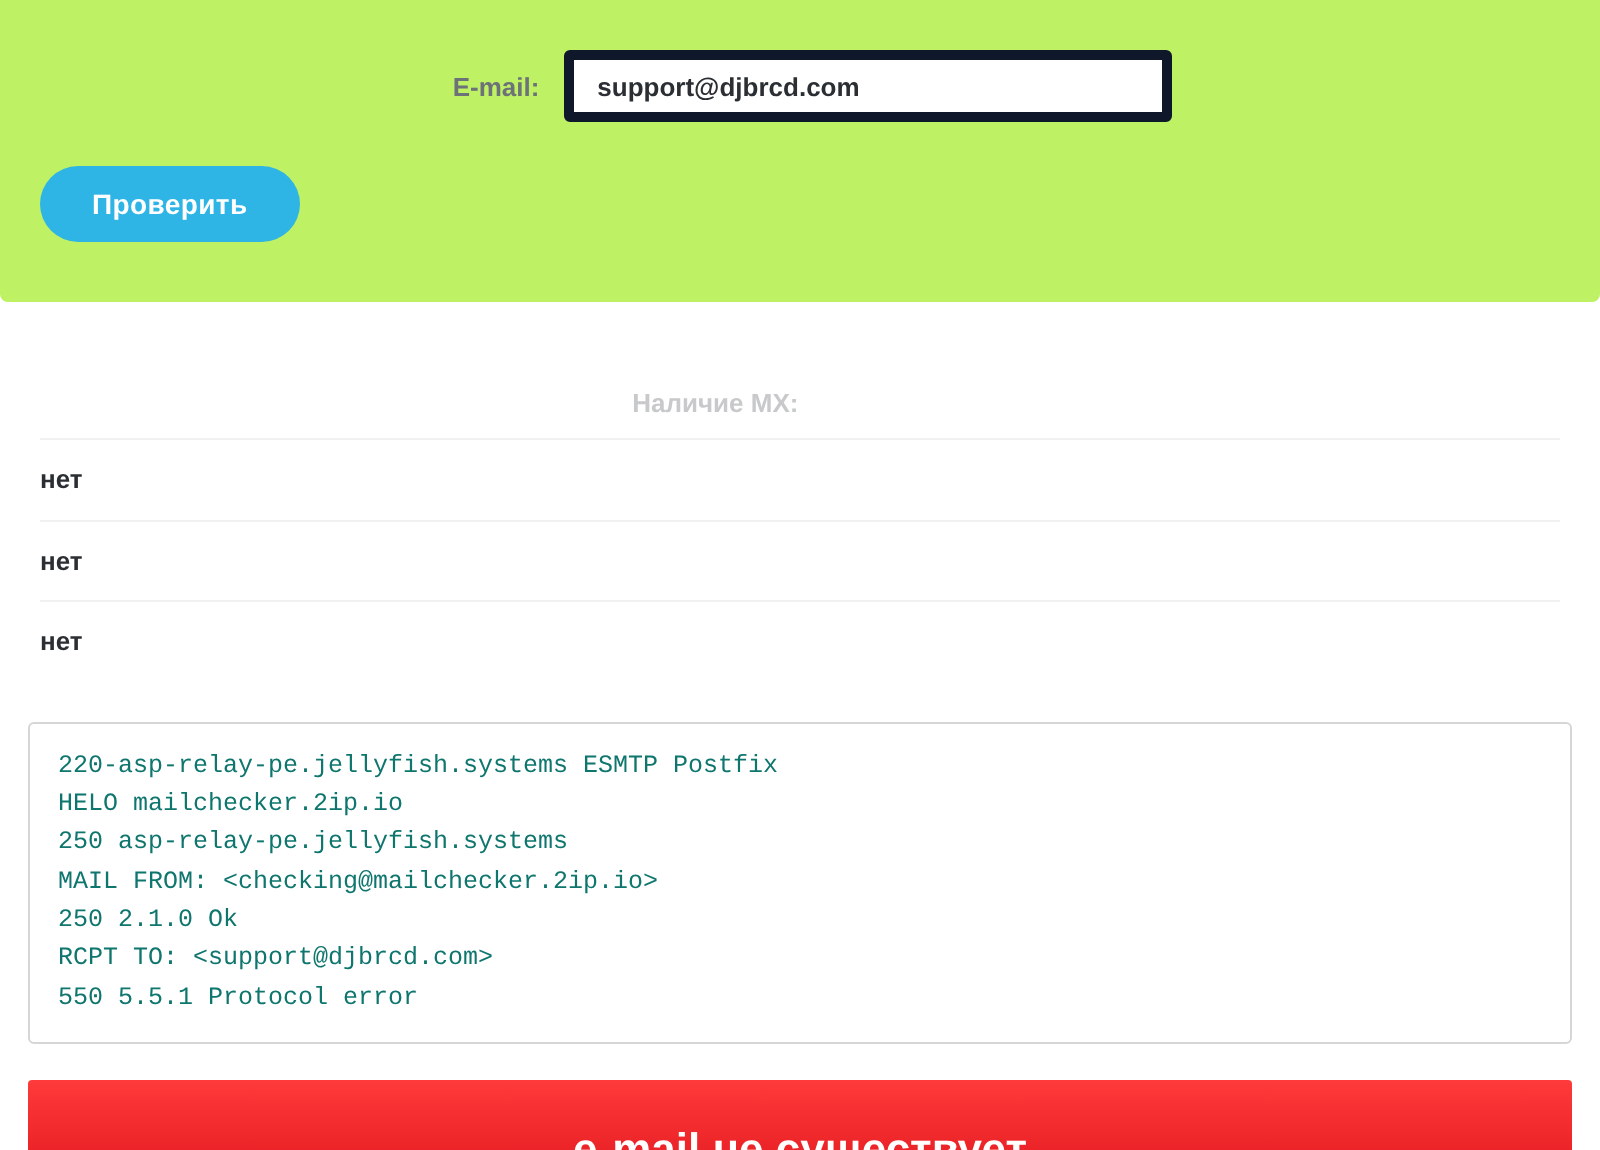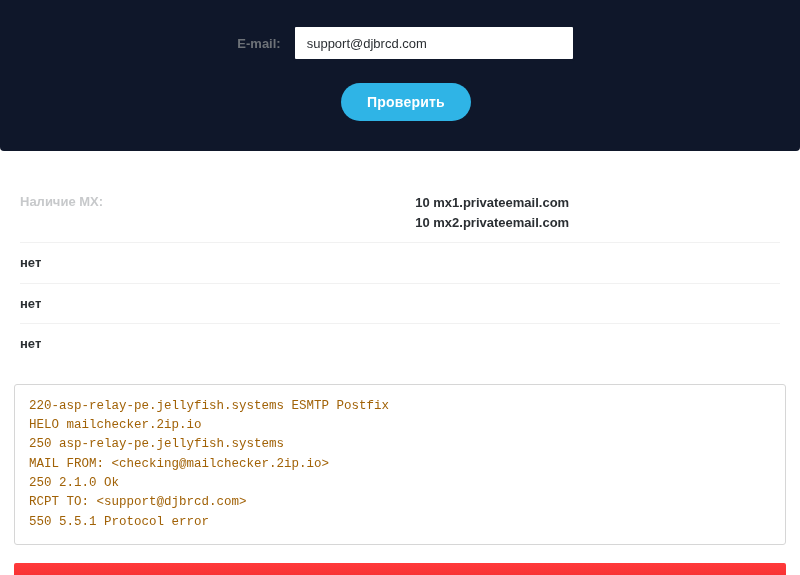--- a/index.html
+++ b/index.html
@@ -4,49 +4,49 @@
 <style>
   * { box-sizing: border-box; margin: 0; padding: 0; }
   body {
     font-family: -apple-system, BlinkMacSystemFont, "Segoe UI", Arial, sans-serif;
     background: #ffffff;
     width: 800px;
     height: 575px;
     overflow: hidden;
   }
   .form-area {
-    background: #0f172a;
+    background: #bef264;
     padding: 25px 8px 30px 20px;
     border-radius: 0 0 4px 4px;
   }
   .form-row {
     display: flex;
     align-items: center;
     justify-content: center;
     gap: 12px;
   }
   .form-label {
     color: #6d7278;
     font-size: 13px;
     font-weight: 600;
   }
   .email-input {
-    width: 282px;
+    width: 304px;
     height: 36px;
-    border: 2px solid #0f172a;
+    border: 5px solid #0f172a;
     background: #fff;
     padding: 0 12px;
     font-size: 13px;
-    font-weight: 400;
+    font-weight: 700;
     color: #2b2f33;
     border-radius: 3px;
   }
   .btn-row {
     display: flex;
-    justify-content: center;
+    justify-content: flex-start;
     margin-top: 22px;
   }
   .check-btn {
     background: #2fb4e6;
     color: #fff;
     border: none;
     border-radius: 22px;
     padding: 11px 26px;
     font-size: 14px;
     font-weight: 700;
@@ -59,41 +59,42 @@
   }
   .result-row {
     display: flex;
     align-items: flex-start;
     padding: 10px 0;
     border-bottom: 1px solid #f1f1f1;
   }
   .result-row:last-child { border-bottom: none; }
   .result-label {
     width: 52%;
+    text-align: right;
     color: #c7c9cb;
     font-size: 13px;
     font-weight: 700;
     padding-right: 16px;
     padding-top: 1px;
   }
   .result-value {
     width: 48%;
     color: #2b2f33;
     font-size: 13px;
     font-weight: 700;
     line-height: 1.5;
   }
   .smtp-log {
     margin: 20px 14px 0 14px;
     border: 1px solid #d6d6d6;
     border-radius: 3px;
     padding: 12px 14px;
     font-family: "Courier New", Consolas, monospace;
     font-size: 12.5px;
-    color: #a16207;
+    color: #0f766e;
     white-space: pre;
     line-height: 1.55;
     overflow-x: auto;
   }
   .result-banner {
     margin: 18px 14px 0 14px;
     background: linear-gradient(180deg, #ff3a3a 0%, #d80e17 100%);
     color: #fff;
     text-align: center;
     padding: 22px 10px;
@@ -112,30 +113,20 @@
   </div>
   <div class="btn-row">
     <button class="check-btn">Проверить</button>
   </div>
 </div>
 
 <div class="results">
 
   <div class="result-row">
     <div class="result-label">Наличие MX:</div>
-    <div class="result-value">
-      <div>
-        <span>10</span>
-        <span>mx1.privateemail.com</span>
-      </div>
-      <div>
-        <span>10</span>
-        <span>mx2.privateemail.com</span>
-      </div>
-    </div>
   </div>
 
   <div class="result-row">
     <div class="result-value">нет</div>
   </div>
 
   <div class="result-row">
     <div class="result-value">нет</div>
   </div>
 

